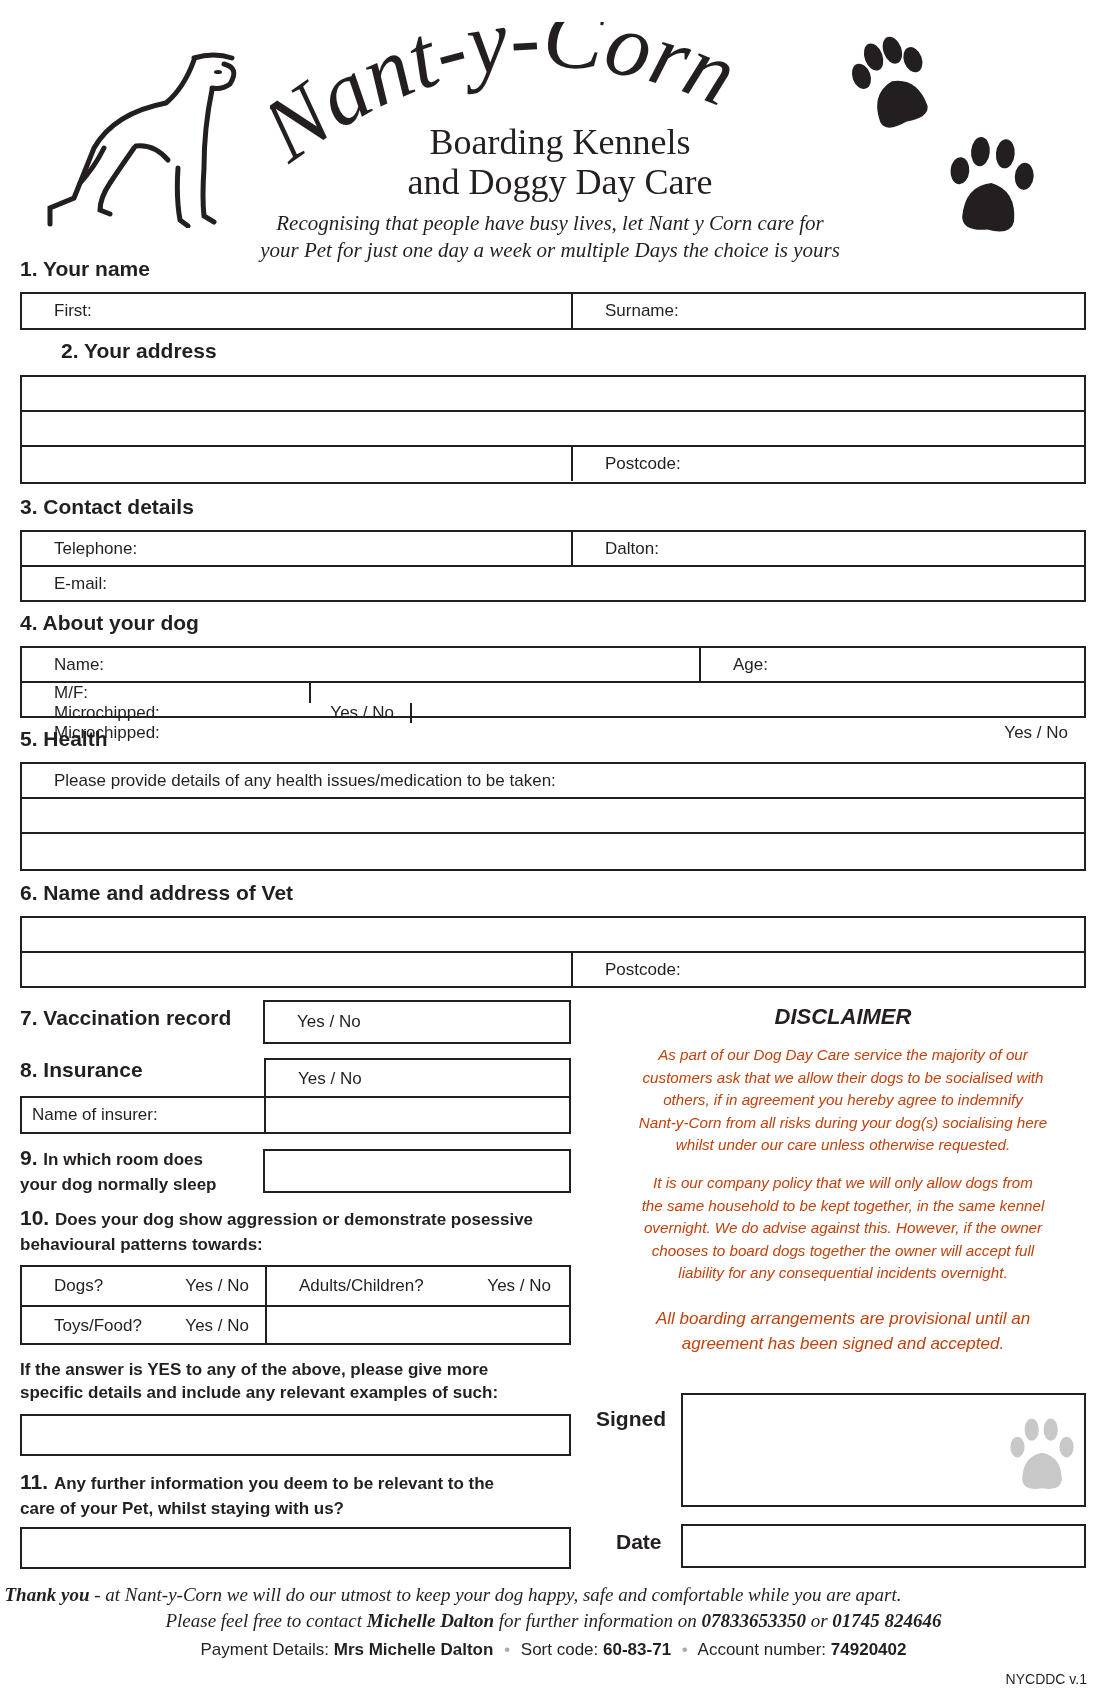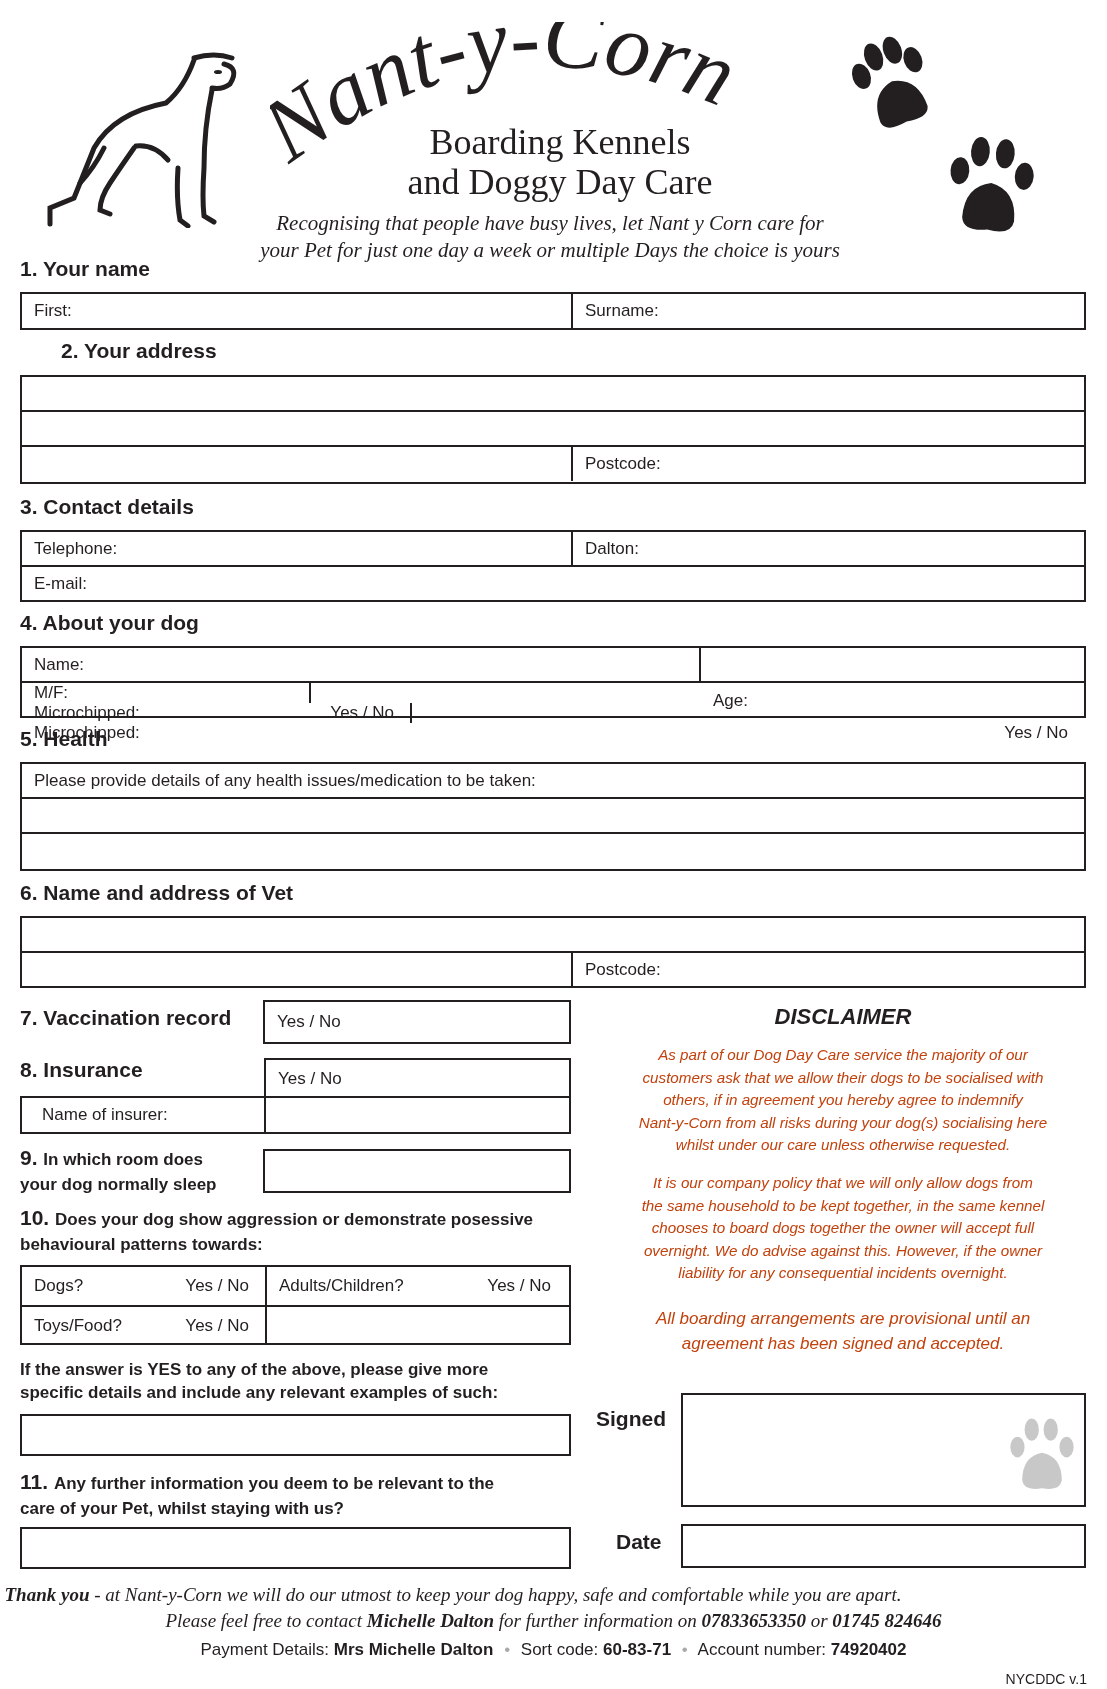--- a/index.html
+++ b/index.html
@@ -17,21 +17,21 @@
              font-family: "Liberation Serif", "DejaVu Serif", serif; font-style: italic; font-size: 21px; line-height: 27px; }
 
   
   .h { position: absolute; left: 20px; font-weight: bold; font-size: 21px; line-height: 26px; color: #231f20; }
   .h small { font-size: 17px; }
 
   
   .box { position: absolute; border: 2.5px solid #231f20; background: #fff; }
   .row { position: relative; border-bottom: 2.5px solid #231f20; height: 34px; display: flex; }
   .row:last-child { border-bottom: none; }
-  .cell { position: relative; height: 100%; border-right: 2px solid #231f20; display: flex; align-items: center; padding-left: 12px; font-size: 17px; }
+  .cell { position: relative; height: 100%; border-right: 2px solid #231f20; display: flex; align-items: center; padding-left: 32px; font-size: 17px; }
   .cell:last-child { border-right: none; }
   .yn { position: absolute; right: 16px; top: 50%; transform: translateY(-50%); font-size: 17px; }
 
   
   .disc-title { position: absolute; left: 600px; top: 1004px; width: 486px; text-align: center; font-weight: bold; font-style: italic; font-size: 22px; }
   .disc-p { position: absolute; left: 598px; width: 490px; text-align: center; font-style: italic; font-size: 15.2px; line-height: 22.5px; color: #c2410c; }
 
   .sig-label { position: absolute; font-weight: bold; font-size: 21px; }
 
   .footer1 { position: absolute; left: 0; top: 1584px; width: 906px; text-align: center;
@@ -137,21 +137,21 @@
       </div>
   </div>
 </div>
 
 <div class="h" style="top:610px;">4. About your dog</div>
 <div class="box" style="left:20px;top:646px;width:1066px;height:72px;">
   <div class="row" style="height:35px;">
     <div class="cell" style="width:679px;">
         <span>Name:</span>
       </div>
-    <div class="cell" style="flex:1;margin-top:36px;">
+    <div class="cell" style="flex:1;">
         <span>Age:</span>
       </div>
   </div>
   <div class="row" style="height:33px;flex-direction:column;">
     <div class="cell" style="width:289px;">
         <span>M/F:</span>
       </div>
     <div class="cell" style="width:390px;">
         <span>Microchipped:</span>
         <span class="yn">Yes / No</span>
@@ -199,21 +199,21 @@
 </div>
 
 <div class="h" style="top:1057px;">8. Insurance</div>
 <div class="box" style="left:264px;top:1058px;width:307px;height:40px;border-bottom:none;">
   <div class="cell" style="height:100%;border:none;">
       <span>Yes / No</span>
     </div>
 </div>
 <div class="box" style="left:20px;top:1096px;width:551px;height:38px;">
   <div class="row" style="height:100%;">
-    <div class="cell" style="width:244px;padding-left:20px;">
+    <div class="cell" style="width:244px;padding-left:10px;">
         <span>Name of insurer:</span>
       </div>
     <div class="cell" style="flex:1;"></div>
   </div>
 </div>
 
 <div class="h" style="top:1146px;line-height:23px;">
   <span>9.</span> <small>In which room does</small><br>
   <small>your dog normally sleep</small>
 </div>
@@ -259,22 +259,22 @@
 <div class="disc-p" style="top:1044px;">
   <div>As part of our Dog Day Care service the majority of our</div>
   <div>customers ask that we allow their dogs to be socialised with</div>
   <div>others, if in agreement you hereby agree to indemnify</div>
   <div>Nant-y-Corn from all risks during your dog(s) socialising here</div>
   <div>whilst under our care unless otherwise requested.</div>
 </div>
 <div class="disc-p" style="top:1172px;">
   <div>It is our company policy that we will only allow dogs from</div>
   <div>the same household to be kept together, in the same kennel</div>
+  <div>overnight. We do advise against this. However, if the owner</div>
   <div>chooses to board dogs together the owner will accept full</div>
-  <div>overnight. We do advise against this. However, if the owner</div>
   <div>liability for any consequential incidents overnight.</div>
 </div>
 <div class="disc-p" style="top:1306px;font-size:17px;line-height:25px;">
   <div>All boarding arrangements are provisional until an</div>
   <div>agreement has been signed and accepted.</div>
 </div>
 
 <div class="sig-label" style="left:596px;top:1407px;">Signed</div>
 <div class="box" style="left:681px;top:1393px;width:405px;height:114px;">
   <svg class="abs" style="right:6px;top:22px;" width="72" height="76" viewBox="0 0 90 96">

